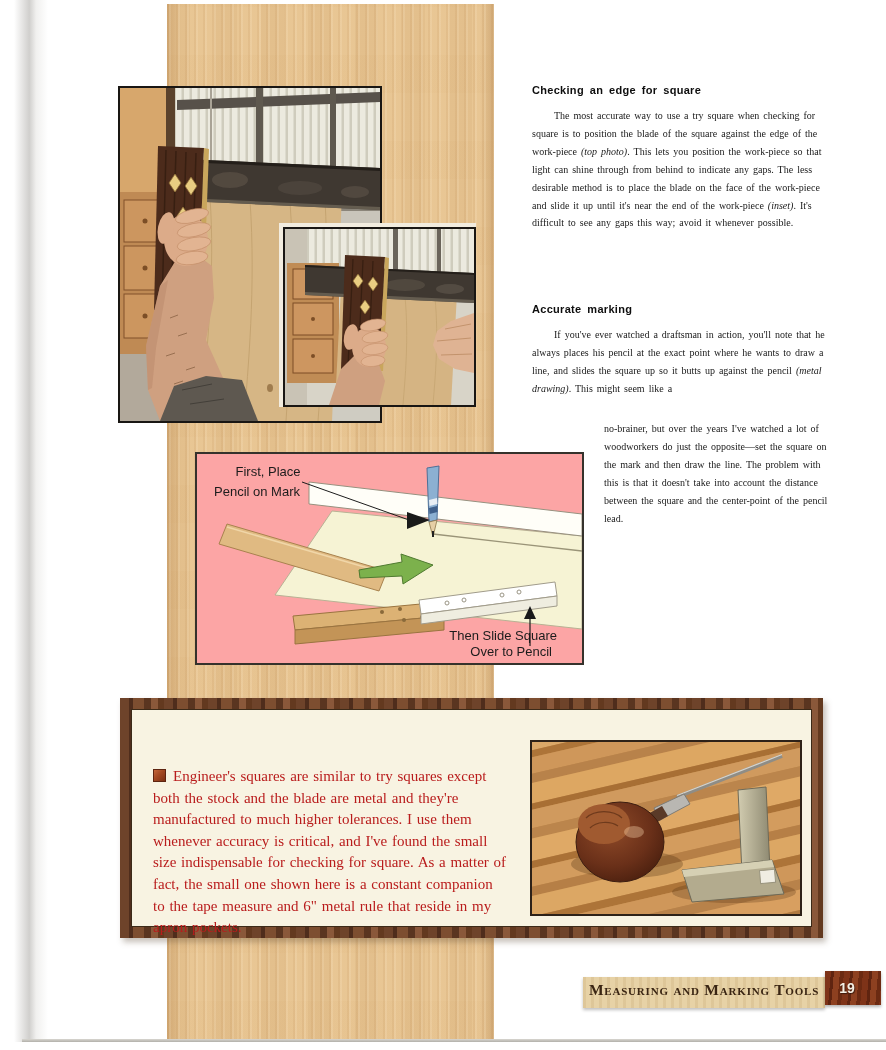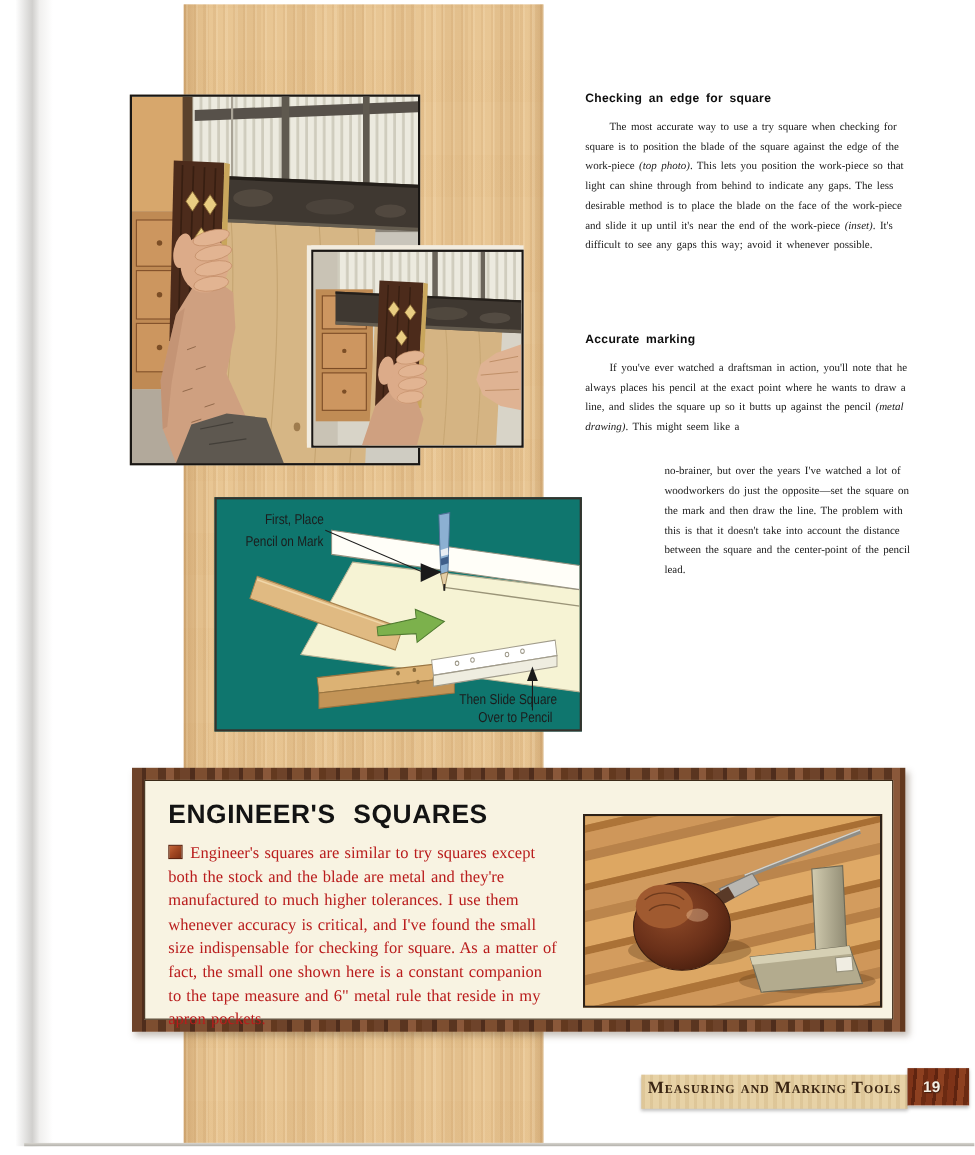--- a/index.html
+++ b/index.html
@@ -32,22 +32,22 @@
   
   .col-head{left:532px;width:300px;font-family:"Liberation Sans",sans-serif;
     font-weight:bold;font-size:11px;color:#0e0e0e;letter-spacing:.3px;word-spacing:2.5px;}
   .body-text{font-size:10px;line-height:17.9px;color:#191919;word-spacing:1.5px;text-align:left;}
   #p-checking{left:532px;top:107px;width:296px;text-indent:22px;}
   #p-marking-1{left:532px;top:326px;width:296px;text-indent:22px;}
   #p-marking-2{left:604px;top:420px;width:230px;}
   .body-text i{font-style:italic;}
 
   
-  #diagram{left:195px;top:452px;width:334px;height:213px;box-sizing:border-box;
-    border:2px solid #35322c;background:#0f766e;padding-left:12px;}
+  #diagram{left:195px;top:452px;width:389px;height:213px;box-sizing:border-box;
+    border:2px solid #35322c;background:#fca5a5;}
   #diagram svg{display:block;width:100%;height:100%;}
   .dia-label{font-family:"Liberation Sans",sans-serif;font-size:13px;fill:#1c1c1c;}
 
   
   #sidebar{left:120px;top:698px;width:703px;height:240px;box-sizing:border-box;padding:11px;
     background:repeating-linear-gradient(90deg,#6e432a 0 9px,#4f2d1c 9px 13px,#7d4e30 13px 24px,#5a3520 24px 31px,#8a583a 31px 38px,#63391f 38px 44px);
     box-shadow:3px 4px 6px rgba(90,70,50,.35);}
   #sidebar-inner{width:100%;height:100%;box-sizing:border-box;background:#f8f3e2;
     border:1px solid #3c2a18;position:relative;}
   #sidebar-title{position:absolute;left:21px;top:17px;font-family:"Liberation Sans",sans-serif;
@@ -265,21 +265,20 @@
 
     <text class="dia-label" x="71" y="22" text-anchor="middle">First, Place</text>
     <text class="dia-label" x="60" y="42" text-anchor="middle">Pencil on Mark</text>
     <text class="dia-label" x="360" y="186" text-anchor="end">Then Slide Square</text>
     <text class="dia-label" x="355" y="202" text-anchor="end">Over to Pencil</text>
   </svg>
 </div>
 
 <div class="abs" id="sidebar">
   <div id="sidebar-inner">
-    <div id="sidebar-title">ENGINEER'S SQUARES</div>
     <div id="sidebar-body"><span id="para-marker"></span><span>Engineer's squares are similar to try squares except both the stock and the blade are metal and they're manufactured to much higher tolerances. I use them whenever accuracy is critical, and I've found the small size indispensable for checking for square. As a matter of fact, the small one shown here is a constant companion to the tape measure and 6" metal rule that reside in my apron pockets.</span></div>
     <div id="sidebar-photo">
       <svg viewBox="0 0 268 172" preserveAspectRatio="none">
         <defs>
           <radialGradient id="hgrad" cx="40%" cy="35%" r="75%">
             <stop offset="0%" stop-color="#8f4a28"></stop>
               <stop offset="60%" stop-color="#6a3019"></stop>
               <stop offset="100%" stop-color="#461d0d"></stop>
           </radialGradient>
           <linearGradient id="mgrad" x1="0" y1="0" x2="1" y2="0">

